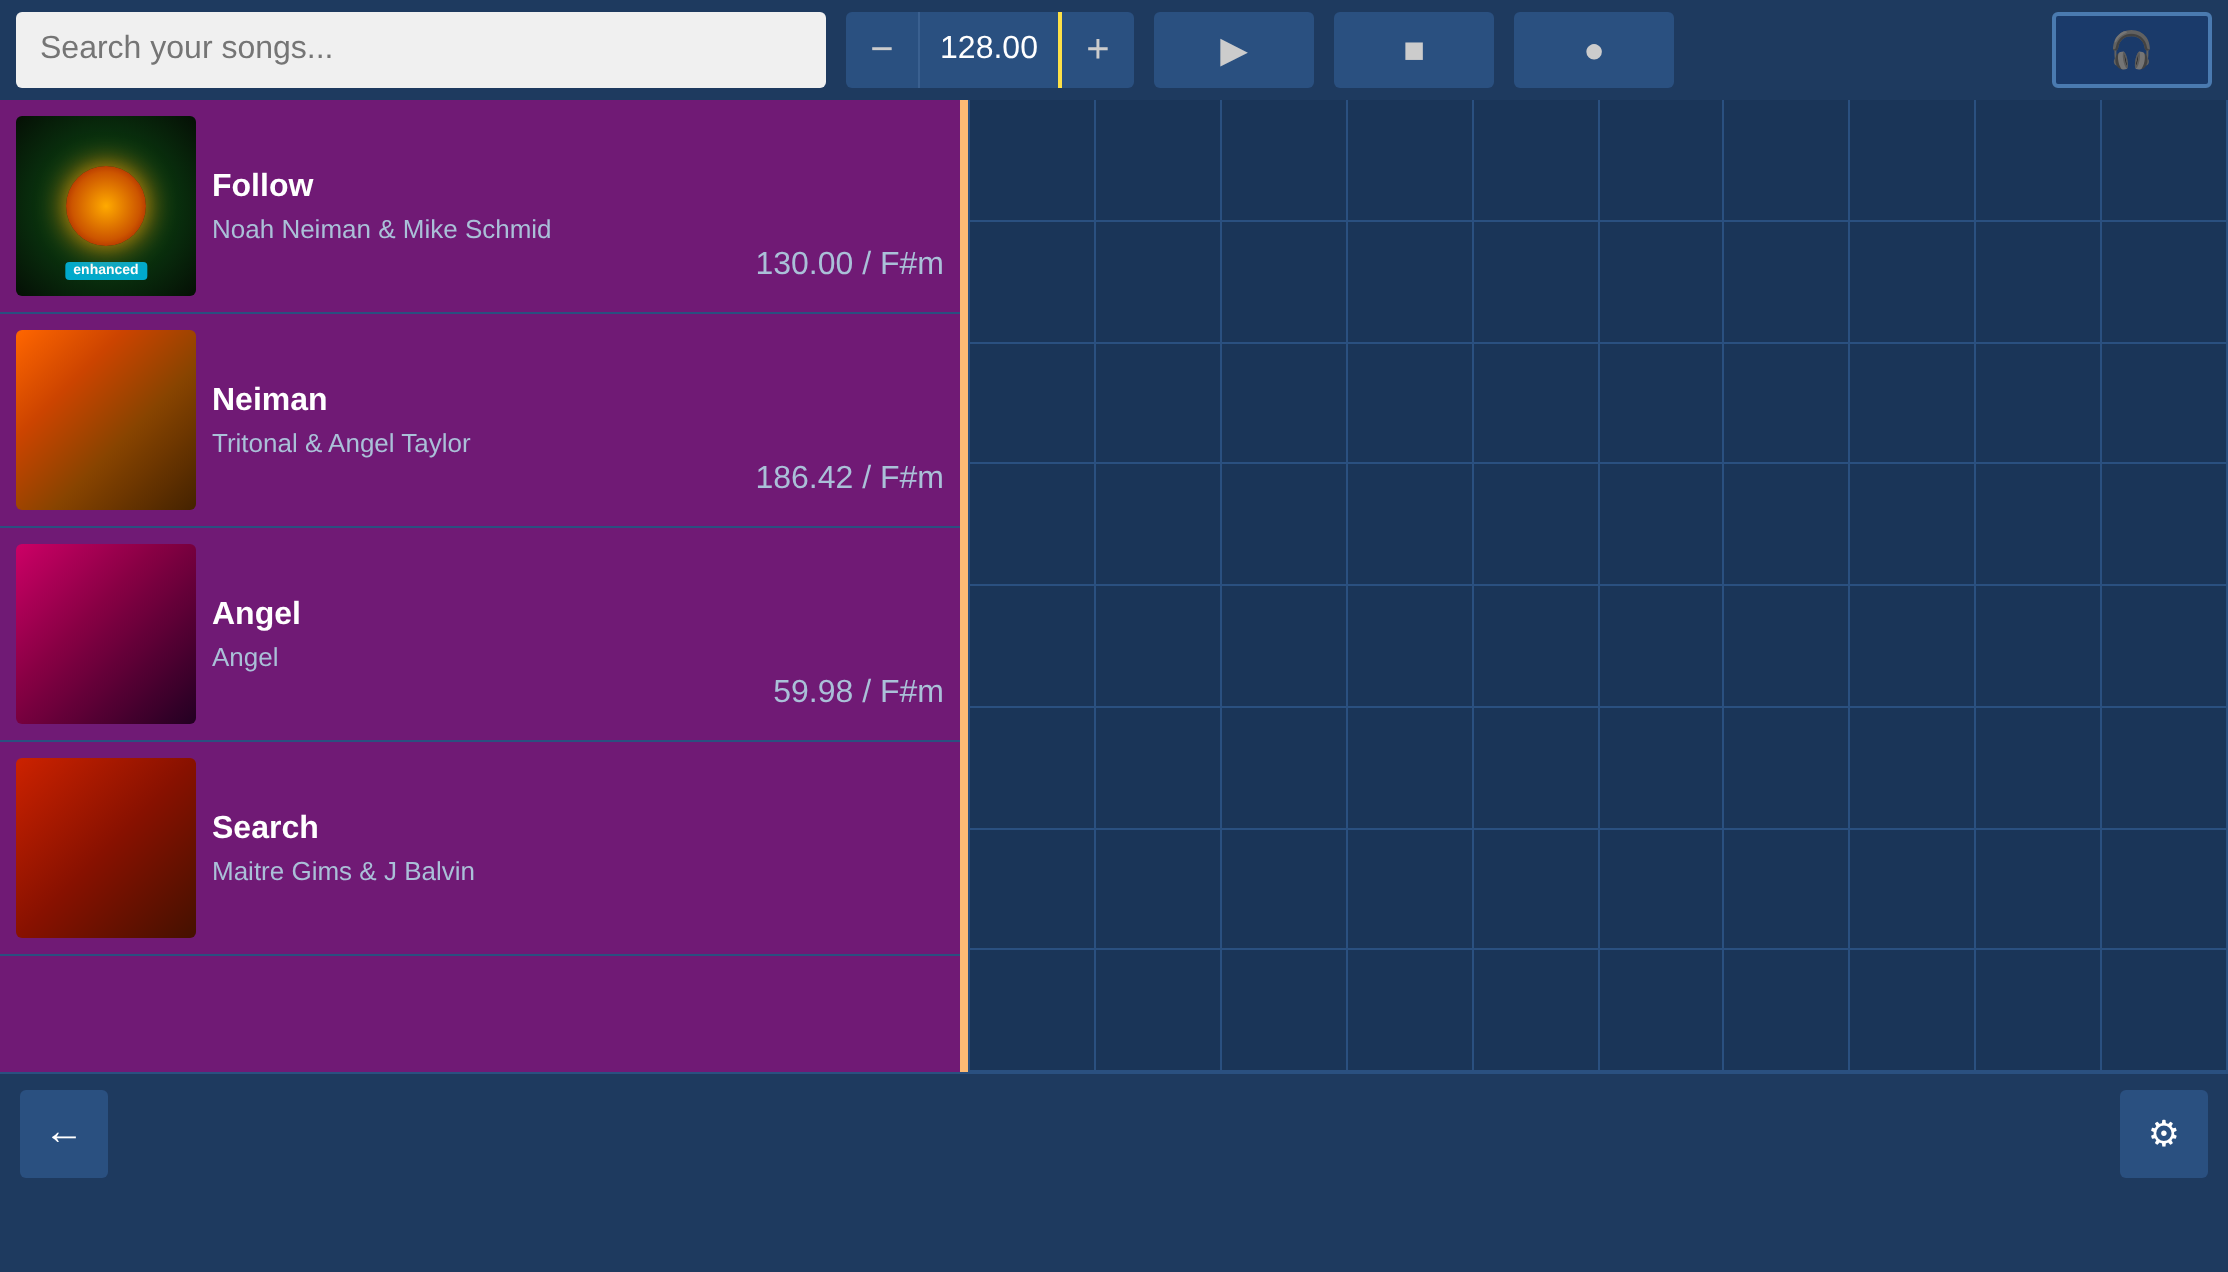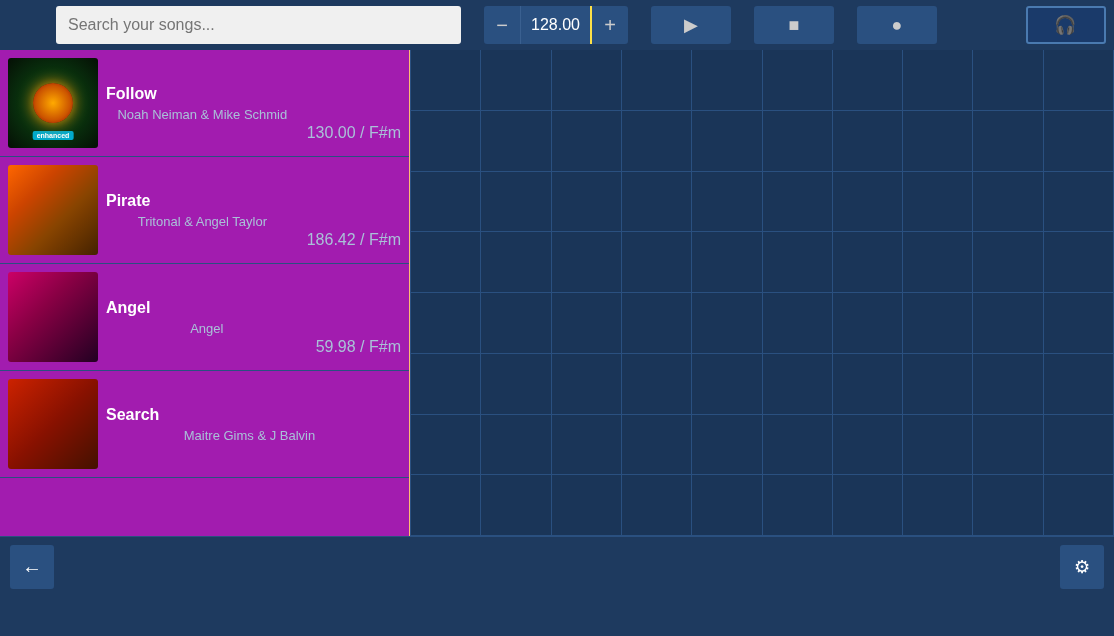--- a/index.html
+++ b/index.html
@@ -12,22 +12,21 @@
       position: relative;
     }
 
     
     .top-bar {
       display: flex;
       align-items: center;
       height: 50px;
       background-color: #1e3a5f;
       padding: 6px 8px;
-      gap: 23px;
-      margin-left: 48px;
+      gap: 10px;
     }
 
     .search-input {
       flex: 0 0 405px;
       height: 38px;
       background-color: #f0f0f0;
       border: none;
       border-radius: 3px;
       padding: 0 12px;
       font-size: 16px;
@@ -100,25 +99,25 @@
     }
 
     
     .main-content {
       display: flex;
       height: 486px; 
     }
 
     
     .song-list {
-      width: 410px;
+      width: 484px;
       flex-shrink: 0;
-      background-color: #a21caf;
+      background-color: #701a75;
       overflow-y: auto;
-      border-right: 1px solid #fdba74;
+      border-right: 4px solid #fdba74;
     }
 
     .song-item {
       display: flex;
       align-items: center;
       padding: 8px;
       border-bottom: 1px solid #2a5080;
       cursor: pointer;
       position: relative;
     }
@@ -146,21 +145,20 @@
     .song-title {
       color: #ffffff;
       font-size: 16px;
       font-weight: bold;
       margin-bottom: 4px;
     }
 
     .song-artist {
       color: #aac0d8;
       font-size: 13px;
-      text-align: center;
     }
 
     .song-meta {
       color: #aac0d8;
       font-size: 16px;
       text-align: right;
       align-self: flex-end;
       padding-bottom: 6px;
     }
 
@@ -293,21 +291,21 @@
         <div class="song-title">Follow</div>
         <div class="song-artist">Noah Neiman &amp; Mike Schmid</div>
       </div>
       <div class="song-meta">130.00 / F#m</div>
     </div>
       <div class="song-item">
       <div class="song-thumb thumb-getaway">
         
       </div>
       <div class="song-info">
-        <div class="song-title">Pirate</div>
+        <div class="song-title">Neiman</div>
         <div class="song-artist">Tritonal &amp; Angel Taylor</div>
       </div>
       <div class="song-meta">186.42 / F#m</div>
     </div>
       <div class="song-item">
       <div class="song-thumb thumb-mala">
         
       </div>
       <div class="song-info">
         <div class="song-title">Angel</div>

